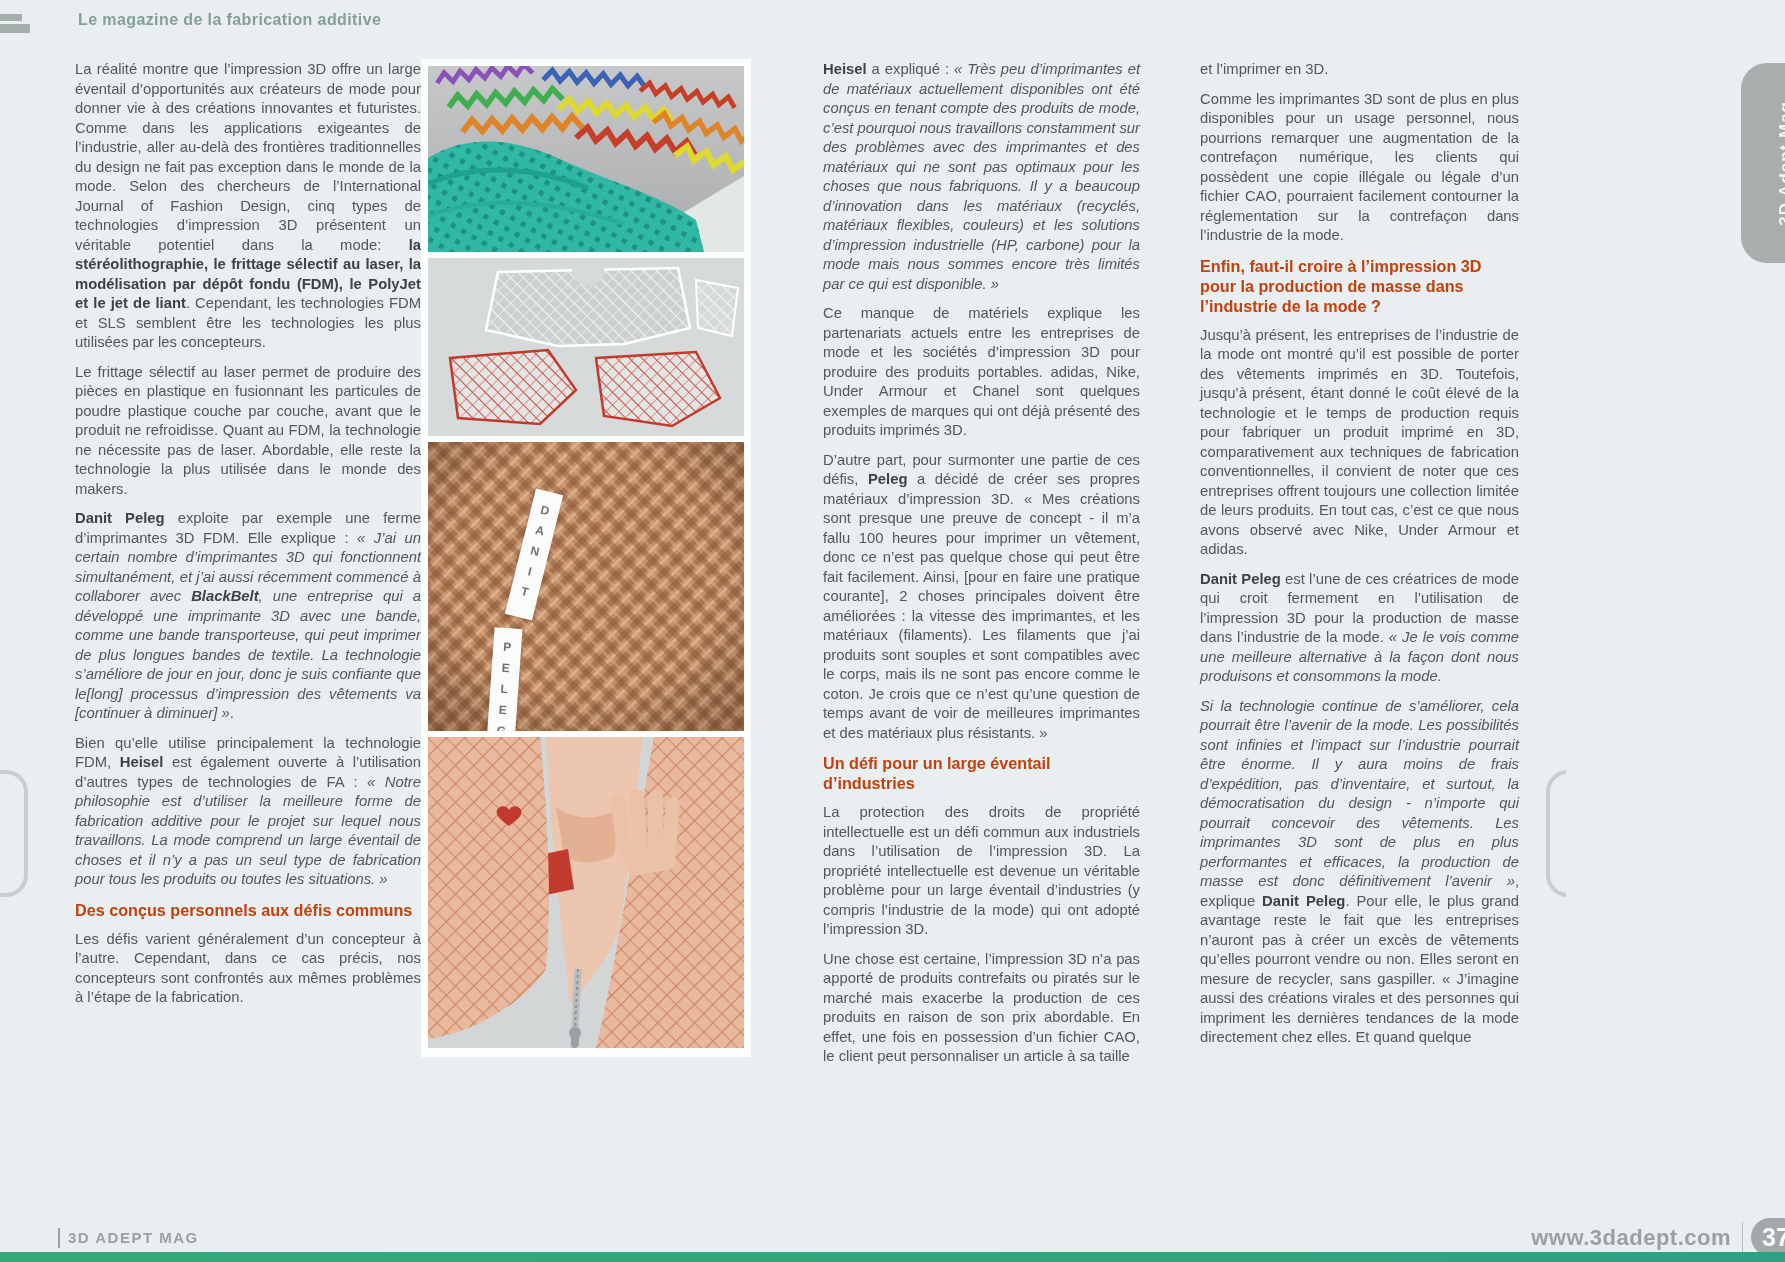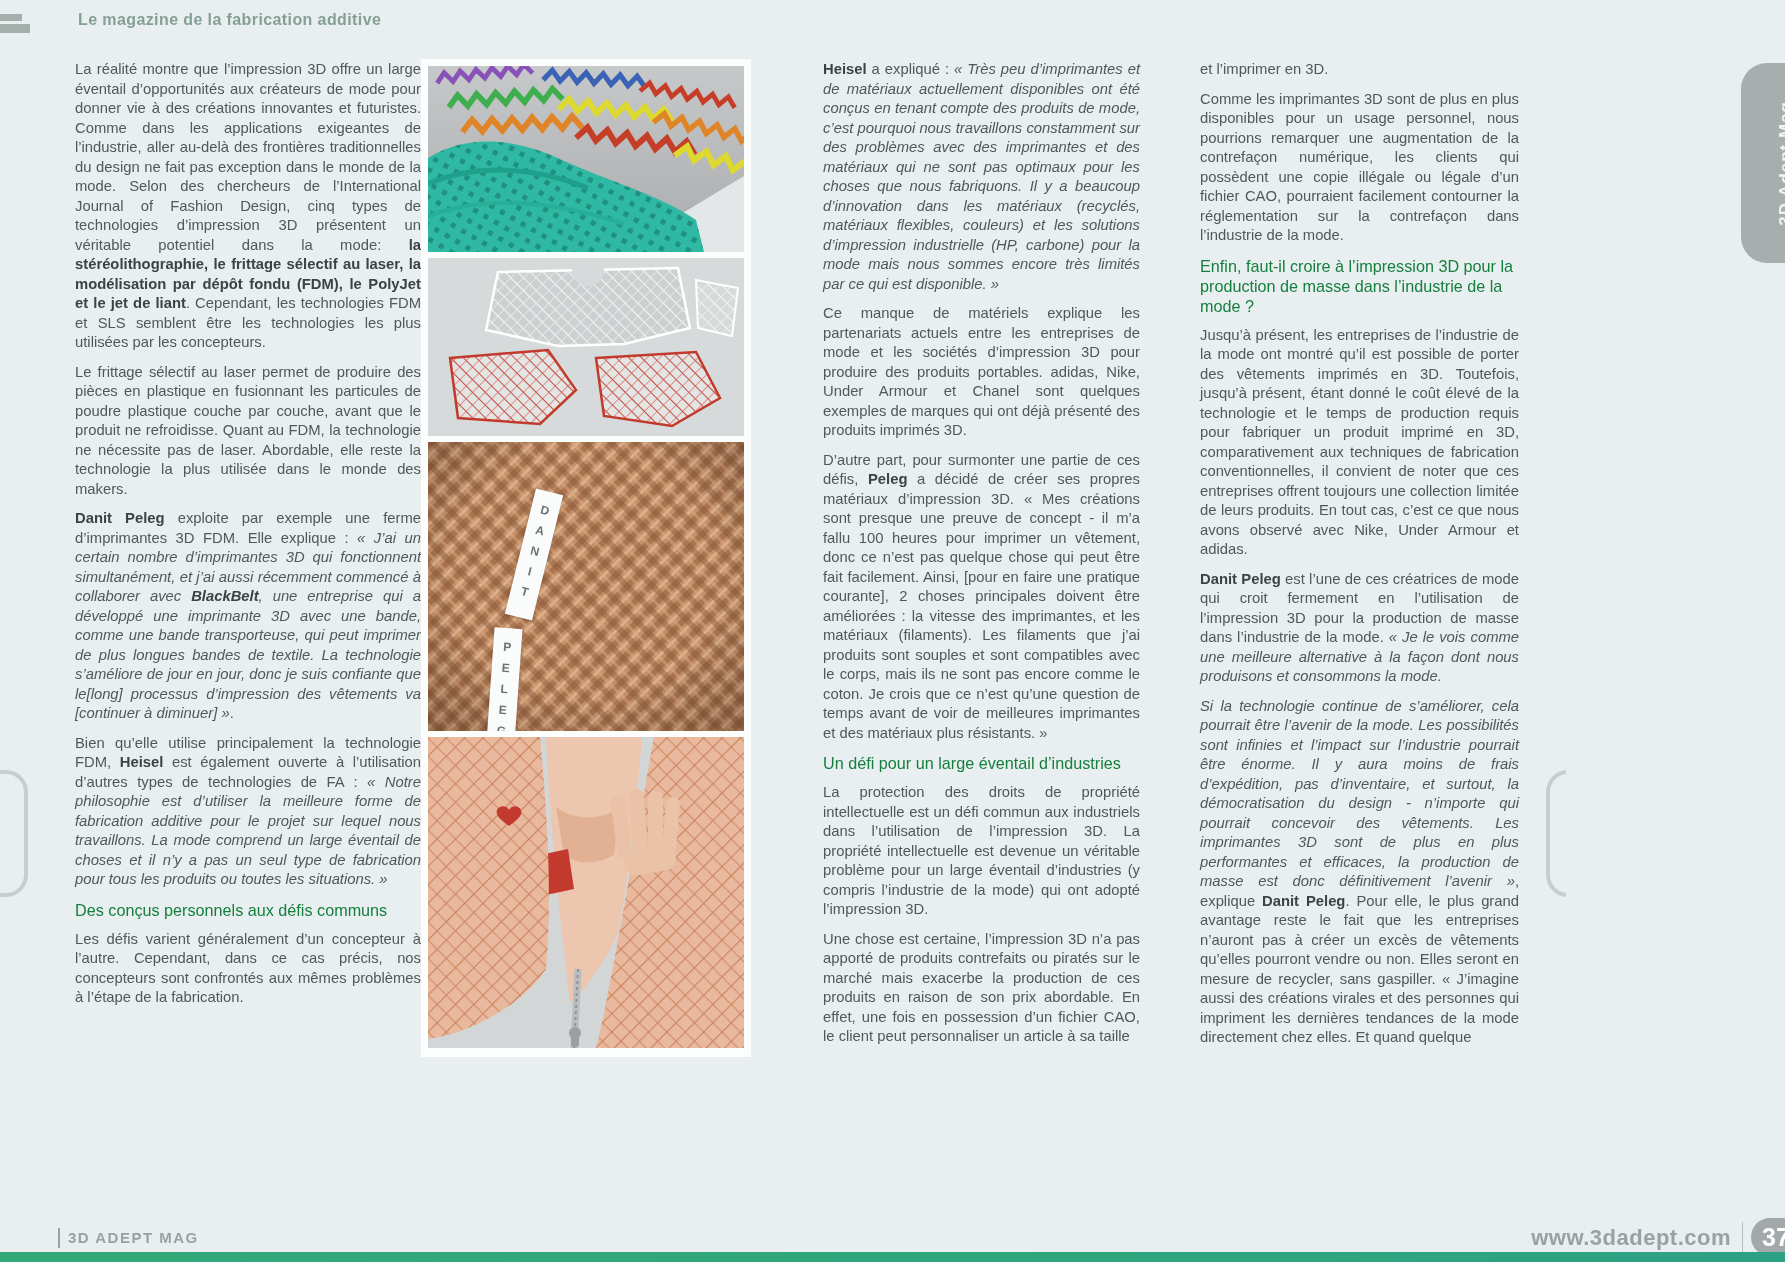--- a/index.html
+++ b/index.html
@@ -10,22 +10,22 @@
   .hbar{position:absolute;background:#a4aeab;}
   .hbar.b1{left:0;top:14px;width:22px;height:7px;}
   .hbar.b2{left:0;top:24px;width:30px;height:9px;}
   .header-title{position:absolute;left:78px;top:11px;font-size:16px;font-weight:bold;
     color:#84a095;letter-spacing:.4px;}
 
   
   .col{position:absolute;top:60px;font-size:14.8px;line-height:19.5px;color:#51575a;
     text-align:justify;}
   .col p{margin:0 0 10px 0;}
-  .col h3{margin:4px 0 10px 0;font-size:16.2px;line-height:20px;color:#15803d;
-    text-align:left;font-weight:normal;}
+  .col h3{margin:4px 0 10px 0;font-size:16.2px;line-height:20px;color:#c2410c;
+    text-align:left;font-weight:bold;}
   .col .b{font-weight:bold;color:#3c4245;}
   .col .i{font-style:italic;}
   .col0{left:75px;width:346px;}
   .col1{left:823px;width:317px;}
   .col2{left:1190px;width:319px;margin-left:10px;}
 
   
   .photo-strip{position:absolute;left:421px;top:59px;width:330px;height:998px;
     background:#fcfdfd;box-sizing:border-box;padding:7px;display:flex;
     flex-direction:column;gap:6px;}

